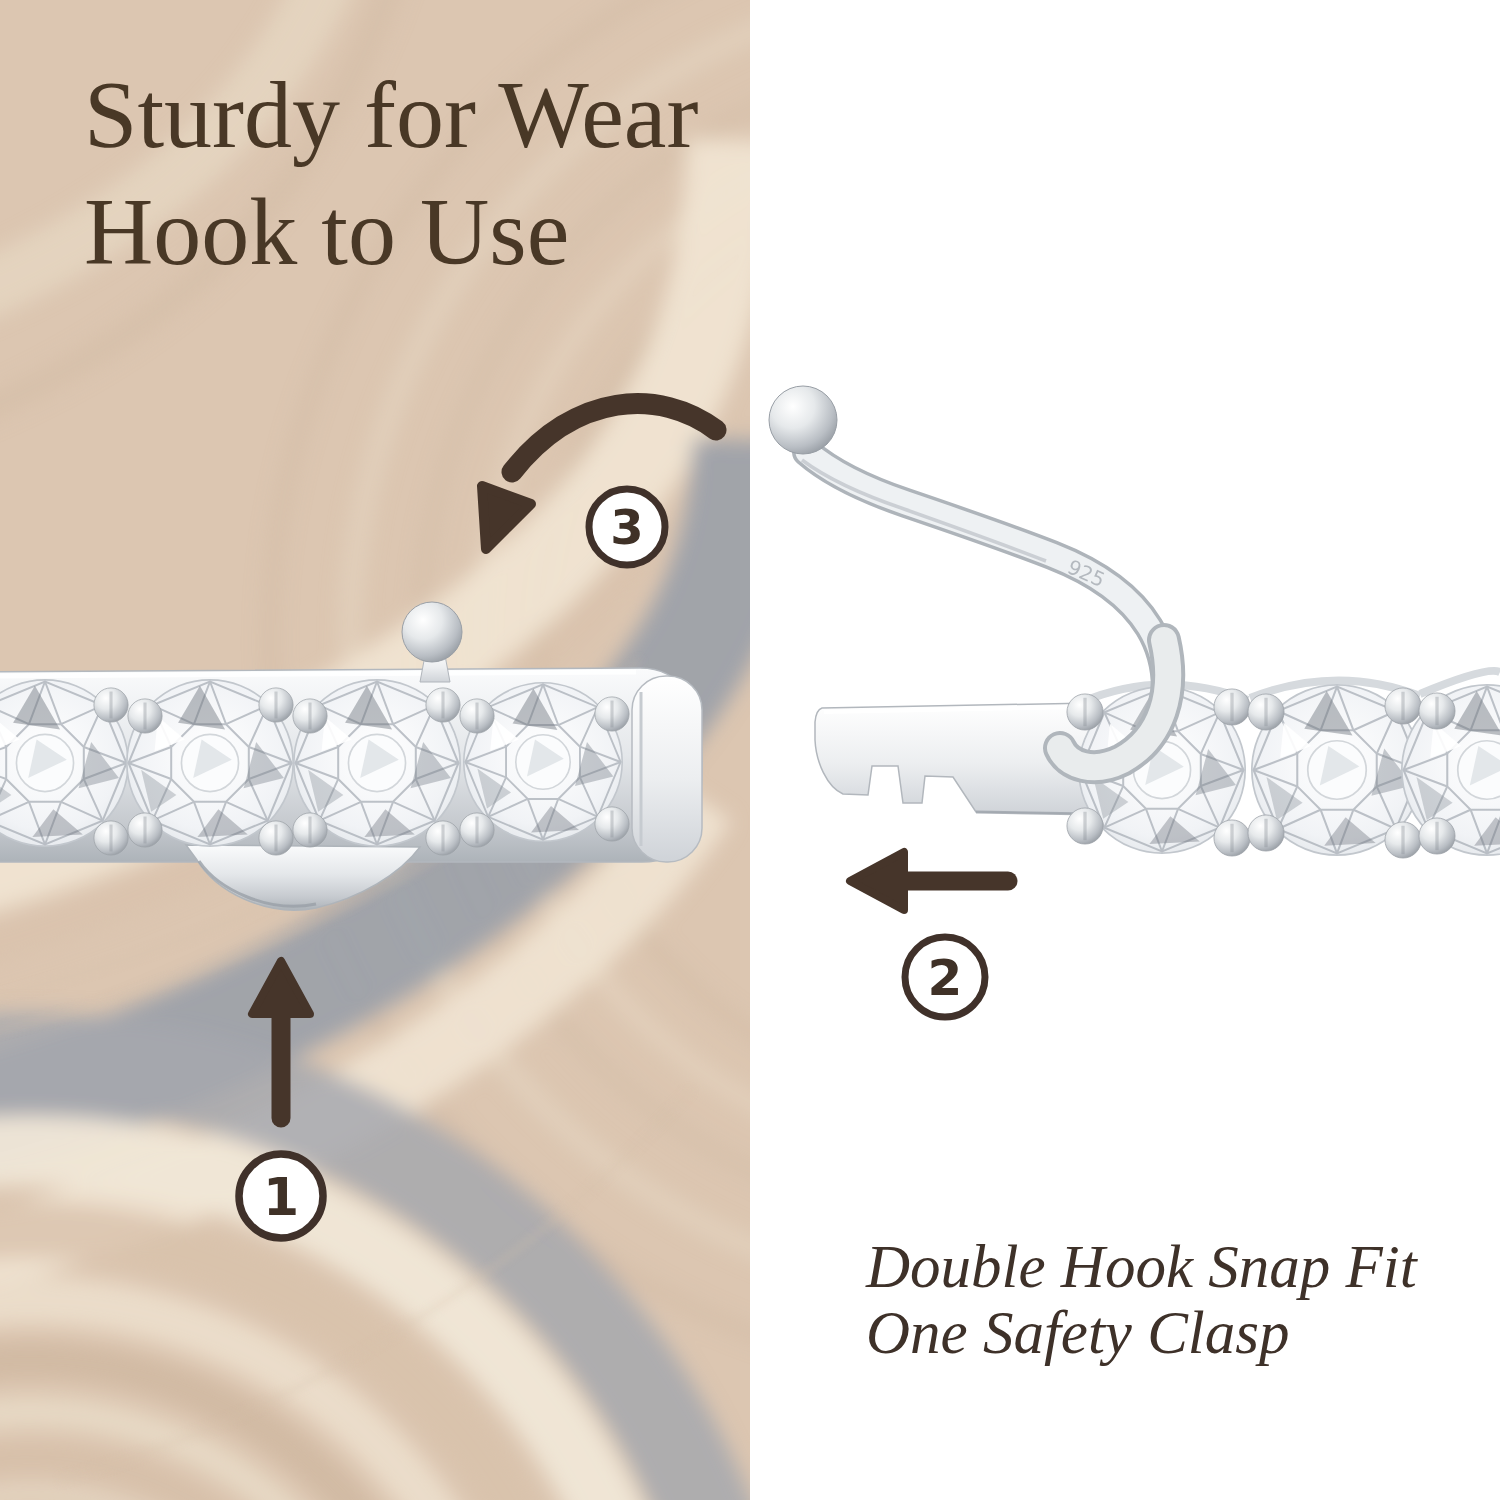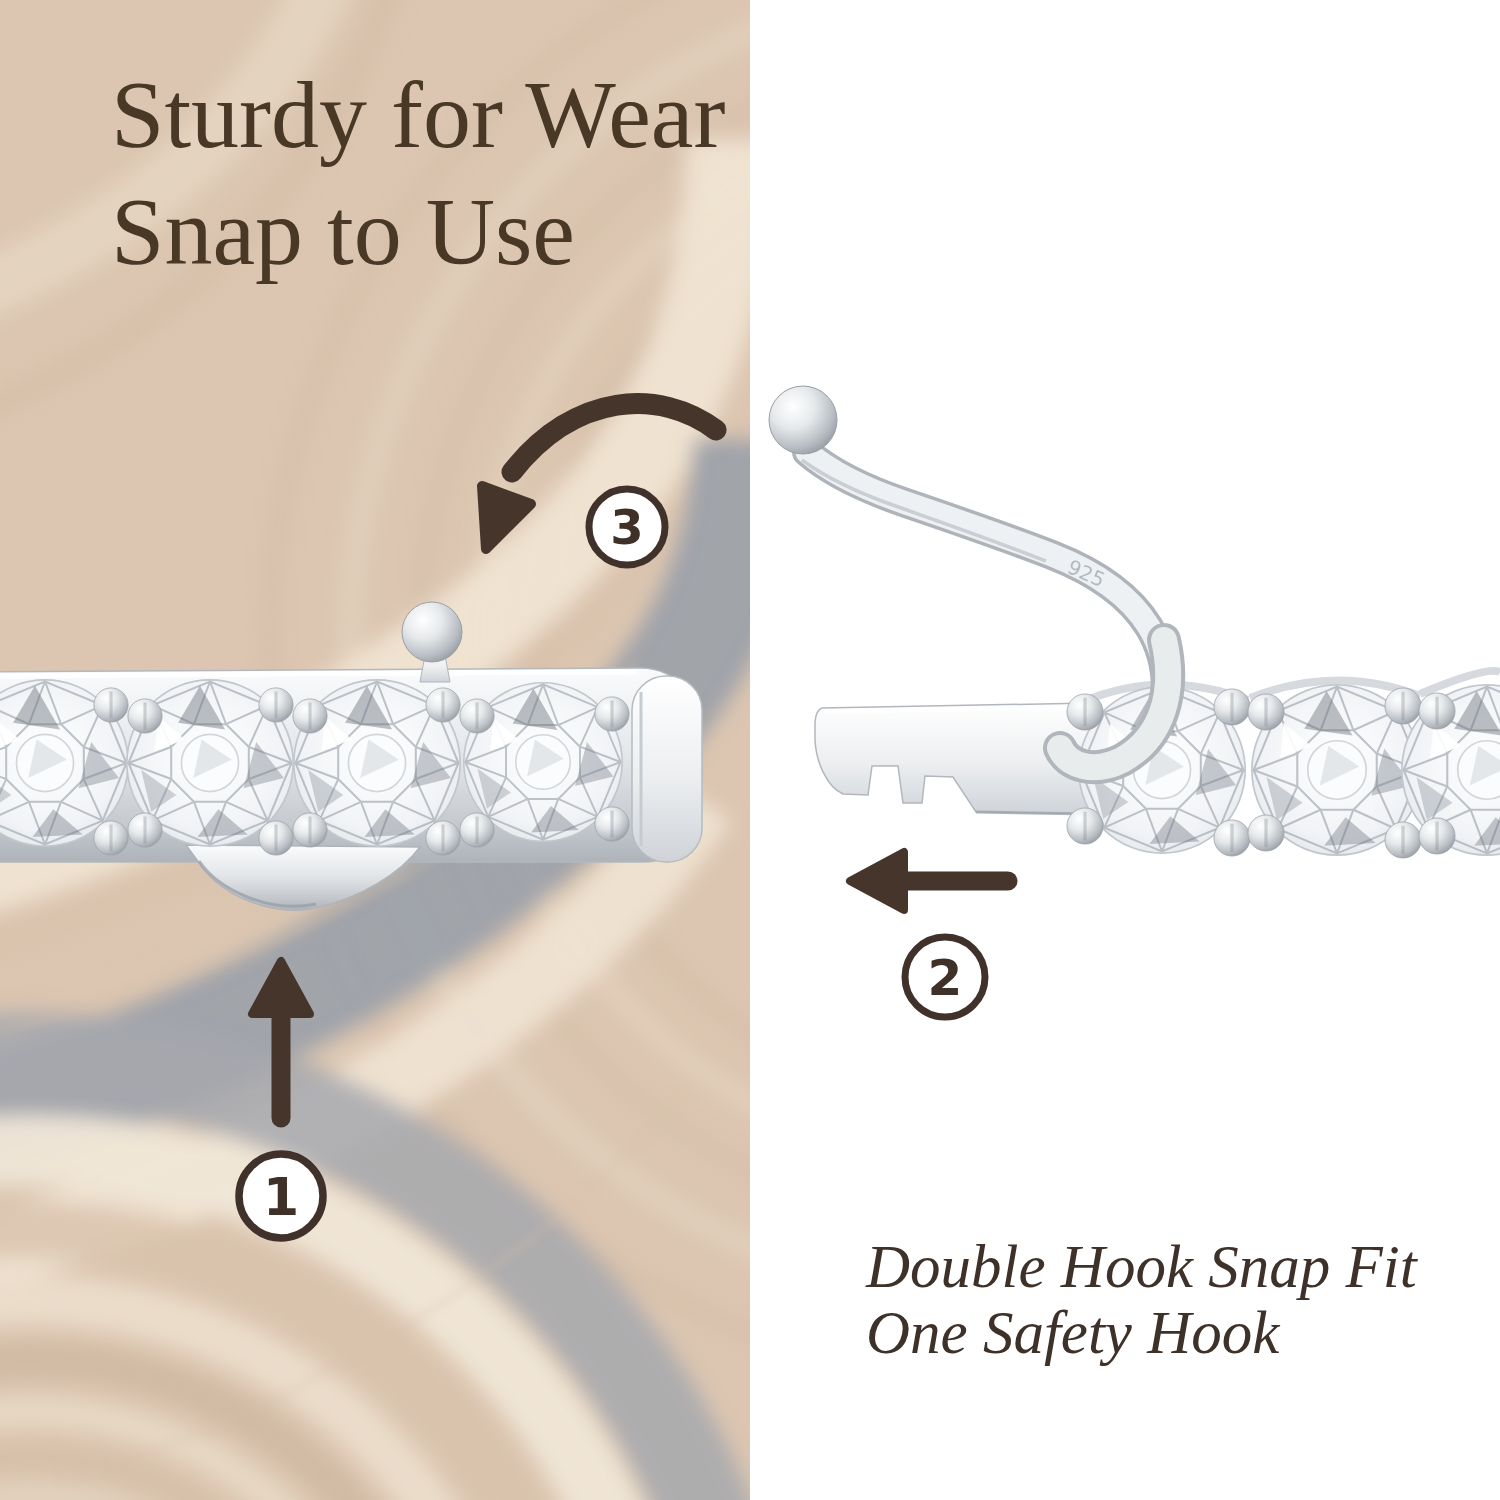--- a/index.html
+++ b/index.html
@@ -6,21 +6,21 @@
   .stage{
     position:relative;width:1500px;height:1500px;overflow:hidden;
     background:#ffffff;font-family:"Liberation Serif", serif;
   }
   .stage svg.scene{position:absolute;left:0;top:0;width:1500px;height:1500px;display:block;}
   .headline{
     position:absolute;left:84px;top:56px;width:680px;
     color:#493826;font-size:96px;line-height:1.22;font-weight:400;
     letter-spacing:0px;
   }
-  .headline span{display:block;margin-left:27px;}
+  .headline span{display:block;}
   .caption{
     position:absolute;left:866px;top:1234px;width:620px;
     color:#3e3129;font-size:61px;line-height:66px;font-weight:400;
   }
   .caption span{display:block;font-style:italic;}
   .badge-num{
     font-family:"DejaVu Sans", sans-serif;font-weight:bold;fill:#3f3127;
   }
   .hallmark{
     font-family:"DejaVu Sans", sans-serif;font-size:20px;fill:#aab0b6;opacity:.85;
@@ -239,21 +239,21 @@
       </g>
       <g>
         <circle cx="945" cy="977" r="40" fill="#ffffff" stroke="#40312a" stroke-width="7"></circle>
         <text class="badge-num" x="945" y="995" font-size="50" text-anchor="middle">2</text>
       </g>
     </g>
   </svg>
 
   <div class="headline">
     <span>Sturdy for Wear</span>
-    <span>Snap to Use</span>
+    <span>Hook to Use</span>
   </div>
 
   <div class="caption">
     <span>Double Hook Snap Fit</span>
-    <span>One Safety Hook</span>
+    <span>One Safety Clasp</span>
   </div>
 
 </div>
 
 </body></html>

